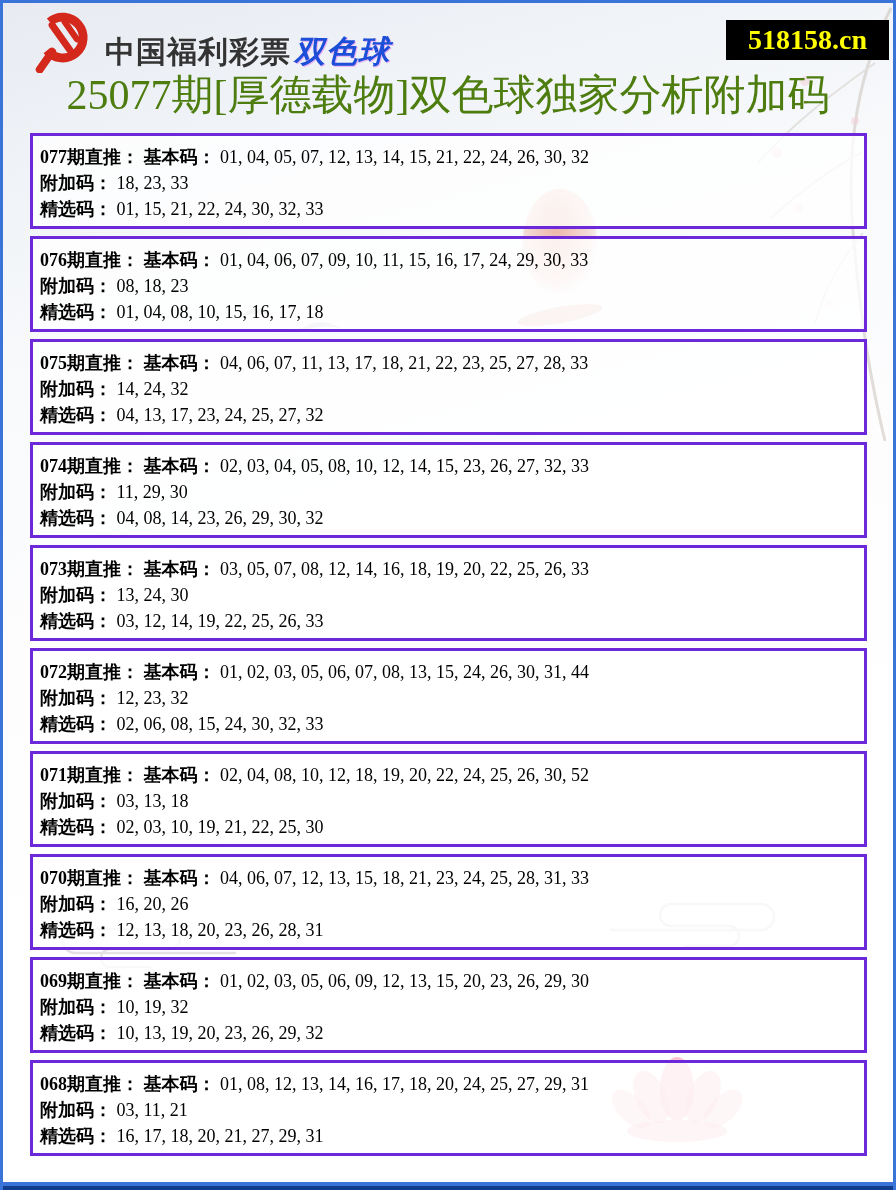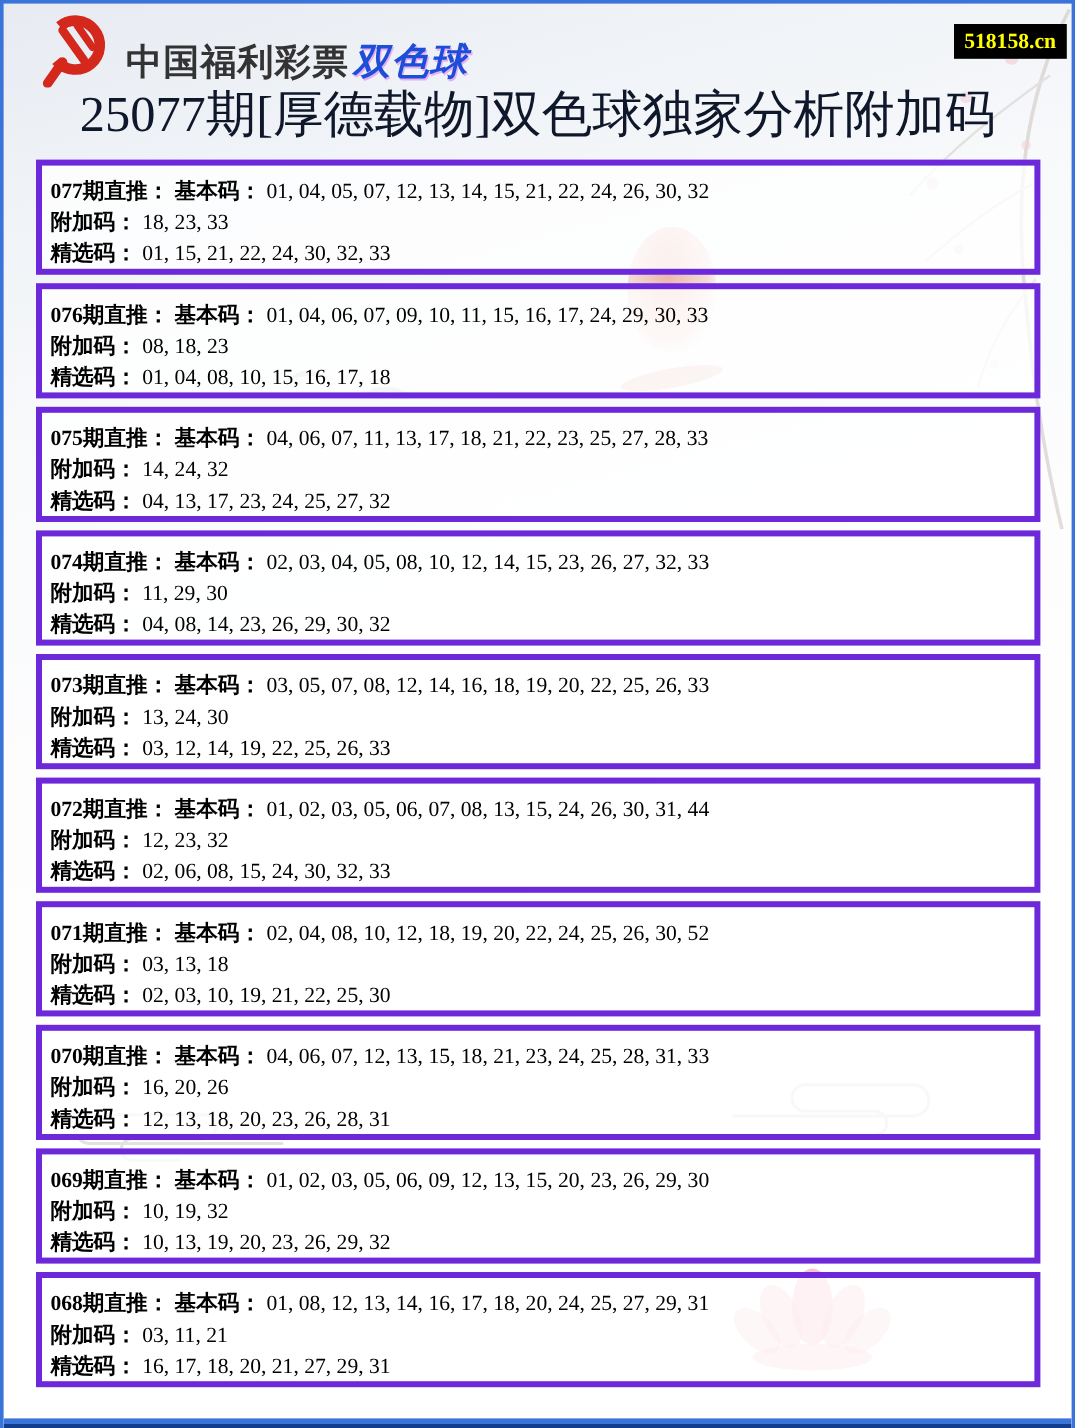--- a/index.html
+++ b/index.html
@@ -17,27 +17,27 @@
     background:radial-gradient(ellipse at 45% 38%,rgba(226,118,90,.50),rgba(226,118,90,.22) 58%,rgba(226,118,90,0) 78%);}
   .lantern:after{content:"";position:absolute;left:-6px;top:118px;width:86px;height:16px;border-radius:50%;
     background:rgba(198,94,68,.28);transform:rotate(-10deg);}
   
   .logo-row{position:absolute;top:8px;left:22px;display:flex;align-items:flex-end;z-index:2;}
   .logo-name{font-family:"Liberation Sans","DejaVu Sans",sans-serif;font-weight:bold;font-size:30px;
     color:#333;margin-left:8px;letter-spacing:1px;}
   .logo-brand{font-family:"Liberation Sans","DejaVu Sans",sans-serif;font-weight:bold;font-style:italic;
     font-size:31px;color:#1d4ed8;margin-left:3px;letter-spacing:1px;text-shadow:1px 1px 0 rgba(228,147,239,.7);}
   .site-badge{position:absolute;top:17px;right:4px;z-index:3;background:#000;color:#ffff00;
-    font-size:18px;font-weight:bold;padding:4px 9px;font-family:"Liberation Serif",serif;}
+    font-size:28px;font-weight:bold;padding:4px 22px;font-family:"Liberation Serif",serif;}
   .title{position:absolute;top:64px;left:0;width:100%;text-align:center;z-index:2;
-    font-size:42px;color:#0f172a;white-space:nowrap;}
+    font-size:42px;color:#4d7c0f;white-space:nowrap;}
   
   .blocks{position:absolute;top:130px;left:0;right:0;z-index:2;}
   .block{margin:0 26px 7px 27px;height:96px;box-sizing:border-box;
-    border:5px solid #6d28d9;background:rgba(255,255,255,.78);padding:8px 8px 0 7px;}
+    border:3px solid #6d28d9;background:rgba(255,255,255,.78);padding:8px 8px 0 7px;}
   .line{font-size:18px;line-height:26px;color:#000;white-space:nowrap;}
   .lbl{font-weight:bold;}
 </style>
 </head>
 <body>
 
 <svg class="deco" style="top:0;right:0;width:300px;height:440px;opacity:.6" viewBox="0 0 300 440">
   <path d="M298,5 C260,80 252,160 262,250 C268,320 278,380 292,438" stroke="#cfc8c2" stroke-width="3" fill="none"></path>
   <path d="M282,60 C240,90 200,120 165,160" stroke="#d8d2cc" stroke-width="2" fill="none"></path>
   <path d="M268,150 C230,170 200,195 178,215" stroke="#ddd7d1" stroke-width="2" fill="none"></path>

